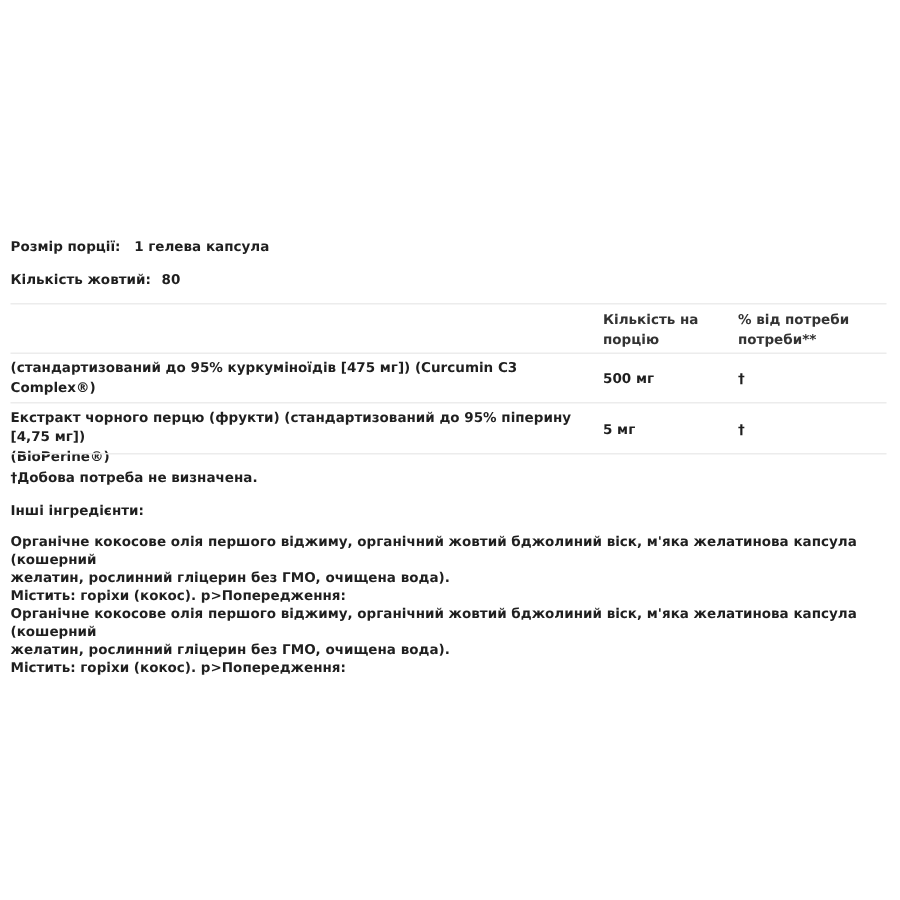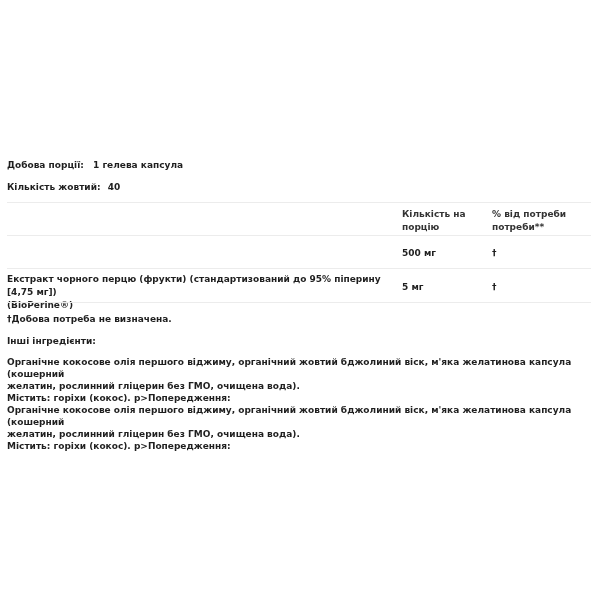--- a/index.html
+++ b/index.html
@@ -19,39 +19,40 @@
     .amt { font-weight: bold; }
     .dv { font-weight: bold; }
     .para { position: absolute; left: 0; width: 584px; font-weight: bold; line-height: 12px; }
   </style>
 </head>
 <body>
 
 <div class="wrap">
 
   <div class="meta-line" style="top:160px;">
-    <span class="label">Добова порції:</span>
+    <span class="label">Розмір порції:</span>
     <span>1 гелева капсула</span>
   </div>
 
   <div class="meta-line" style="top:182px;">
     <span class="label" style="margin-right:4px;">Кількість жовтий:</span>
-    <span>40</span>
+    <span>80</span>
   </div>
 
   <div class="rule" style="top:202px;"></div>
 
   <div>
     <div class="cell hdr" style="top:208px; left:395px; width:70px;">Кількість на порцію</div>
     <div class="cell hdr" style="top:208px; left:485px; width:80px;">% від потреби потреби**</div>
 
     <div class="rule" style="top:235px;"></div>
 
     <div>
       <div class="cell name" style="top:240px; left:0; width:385px;">
+        <div>(стандартизований до 95% куркуміноїдів [475 мг]) (Curcumin C3 Complex®)</div>
       </div>
       <div class="cell amt" style="top:247px; left:395px;">500 мг</div>
       <div class="cell dv" style="top:247px; left:485px;">†</div>
     </div>
 
     <div class="rule" style="top:268px;"></div>
 
     <div>
       <div class="cell name" style="top:273px; left:0; width:390px;">
         <div>Екстракт чорного перцю (фрукти) (стандартизований до 95% піперину [4,75 мг])</div>

